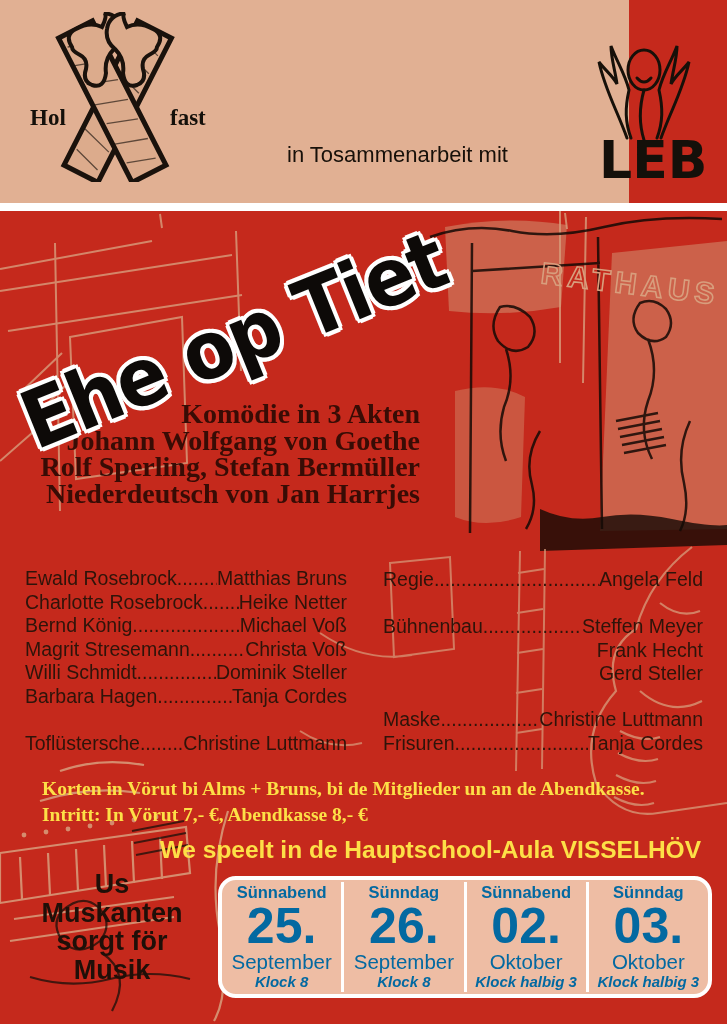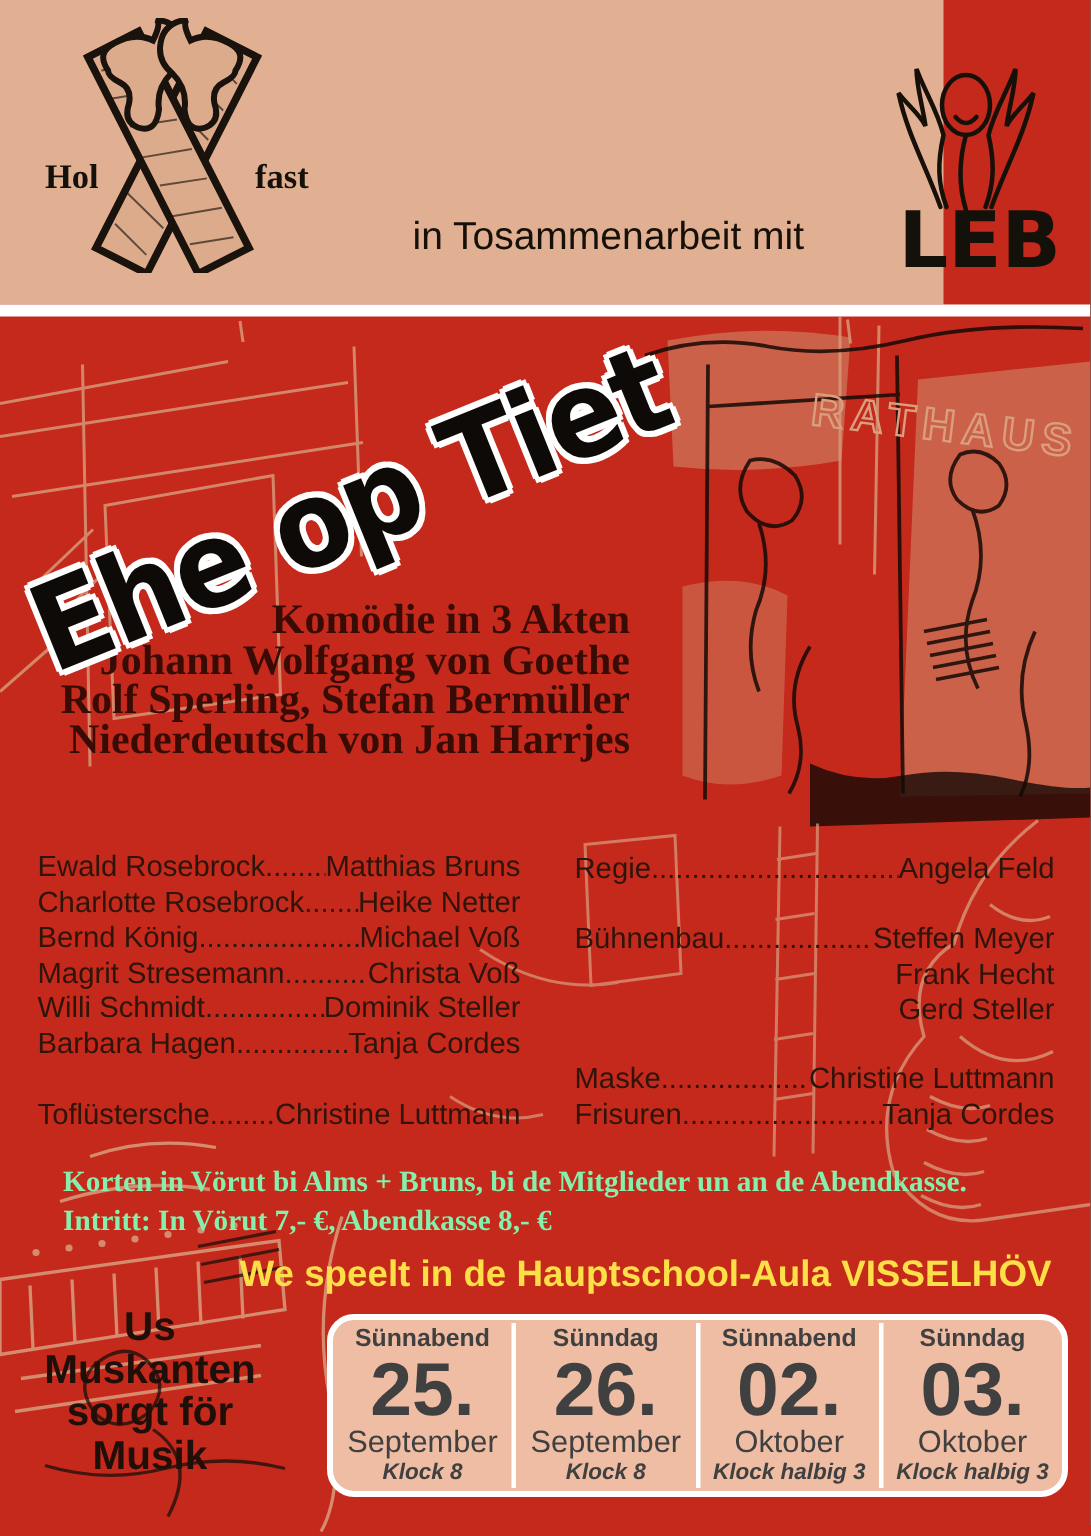--- a/index.html
+++ b/index.html
@@ -3,21 +3,21 @@
 <meta charset="utf-8">
 <style>
   html,body{margin:0;padding:0;background:#666;}
   .poster{position:relative;width:727px;height:1024px;overflow:hidden;
           background:#c5291c;font-family:"Liberation Sans",sans-serif;}
   
   .header{position:absolute;left:0;top:0;width:629px;height:203px;background:#e1b093;}
   .white-band{position:absolute;left:0;top:203px;width:727px;height:8px;background:#ffffff;}
   .org-name{position:absolute;left:232px;top:76px;color:#171009;font-weight:bold;
             font-size:31px;line-height:37px;letter-spacing:0;}
-  .coop{position:absolute;left:275px;top:142px;color:#171009;font-size:26px;}
+  .coop{position:absolute;left:287px;top:142px;color:#171009;font-size:22px;}
   .logo-holfast{position:absolute;left:12px;top:12px;}
   .logo-leb{position:absolute;left:565px;top:18px;}
   
   .bg-sketch{position:absolute;left:0;top:211px;z-index:1;}
   .title{position:absolute;left:233px;top:340px;z-index:3;white-space:nowrap;
          transform:translate(-50%,-50%) rotate(-22deg) scaleY(1.08);
          font-family:"DejaVu Sans",sans-serif;font-weight:bold;font-size:74px;letter-spacing:-2px;
          color:#0d0a08;-webkit-text-stroke:5px #ffffff;paint-order:stroke fill;
          text-shadow:3px 3px 0 #fff,-3px 3px 0 #fff,3px -3px 0 #fff,-3px -3px 0 #fff,
                      4px 0 0 #fff,-4px 0 0 #fff,0 4px 0 #fff,0 -4px 0 #fff;}
@@ -29,31 +29,31 @@
   .crew{position:absolute;left:383px;top:568px;width:320px;z-index:2;
         font-size:19.5px;line-height:23.5px;color:#2e140a;}
   .cast-row{display:flex;}
   .cast-row .role,.cast-row .actor{flex:none;white-space:nowrap;}
   .cast-row .leader{flex:1 1 0;min-width:0;overflow:hidden;white-space:nowrap;}
   .prompter-row{margin-top:24px;}
   .crew-g2{margin-top:23.5px;}
   .crew-g3{margin-top:22.5px;}
   .tickets{position:absolute;left:42px;top:776px;width:660px;z-index:2;
            font-family:"Liberation Serif",serif;font-weight:bold;font-size:19.5px;
-           line-height:26px;color:#86efac;}
+           line-height:26px;color:#fde047;}
   .venue{position:absolute;right:26px;top:836px;z-index:2;white-space:nowrap;
          font-weight:bold;font-size:24.5px;color:#fde047;}
-  .music{position:absolute;left:0;top:870px;width:200px;z-index:2;text-align:center;
+  .music{position:absolute;left:12px;top:870px;width:200px;z-index:2;text-align:center;
          font-weight:bold;font-size:27px;line-height:28.5px;color:#1f0f08;}
   
   .dates-panel{position:absolute;left:218px;top:876px;width:494px;height:122px;z-index:2;
                background:#eebda4;border:4px solid #ffffff;border-radius:18px;
                box-sizing:border-box;display:flex;align-items:stretch;}
   .date-cell{flex:1 1 0;min-width:0;display:flex;flex-direction:column;align-items:center;
-             justify-content:center;color:#404040;text-align:center;padding:2px 0;}
+             justify-content:center;color:#0369a1;text-align:center;padding:2px 0;}
   .date-divider{flex:none;width:3px;background:#ffffff;margin:2px 0;}
   .date-day{font-weight:bold;font-size:16.5px;line-height:19px;}
   .date-num{font-weight:bold;font-size:50px;line-height:48px;font-family:"Liberation Sans",sans-serif;}
   .date-month{font-weight:normal;font-size:20.5px;line-height:23px;}
   .date-time{font-weight:bold;font-size:15px;line-height:18px;white-space:nowrap;font-style:italic;}
 </style>
 </head>
 <body>
 
 <div class="poster">

